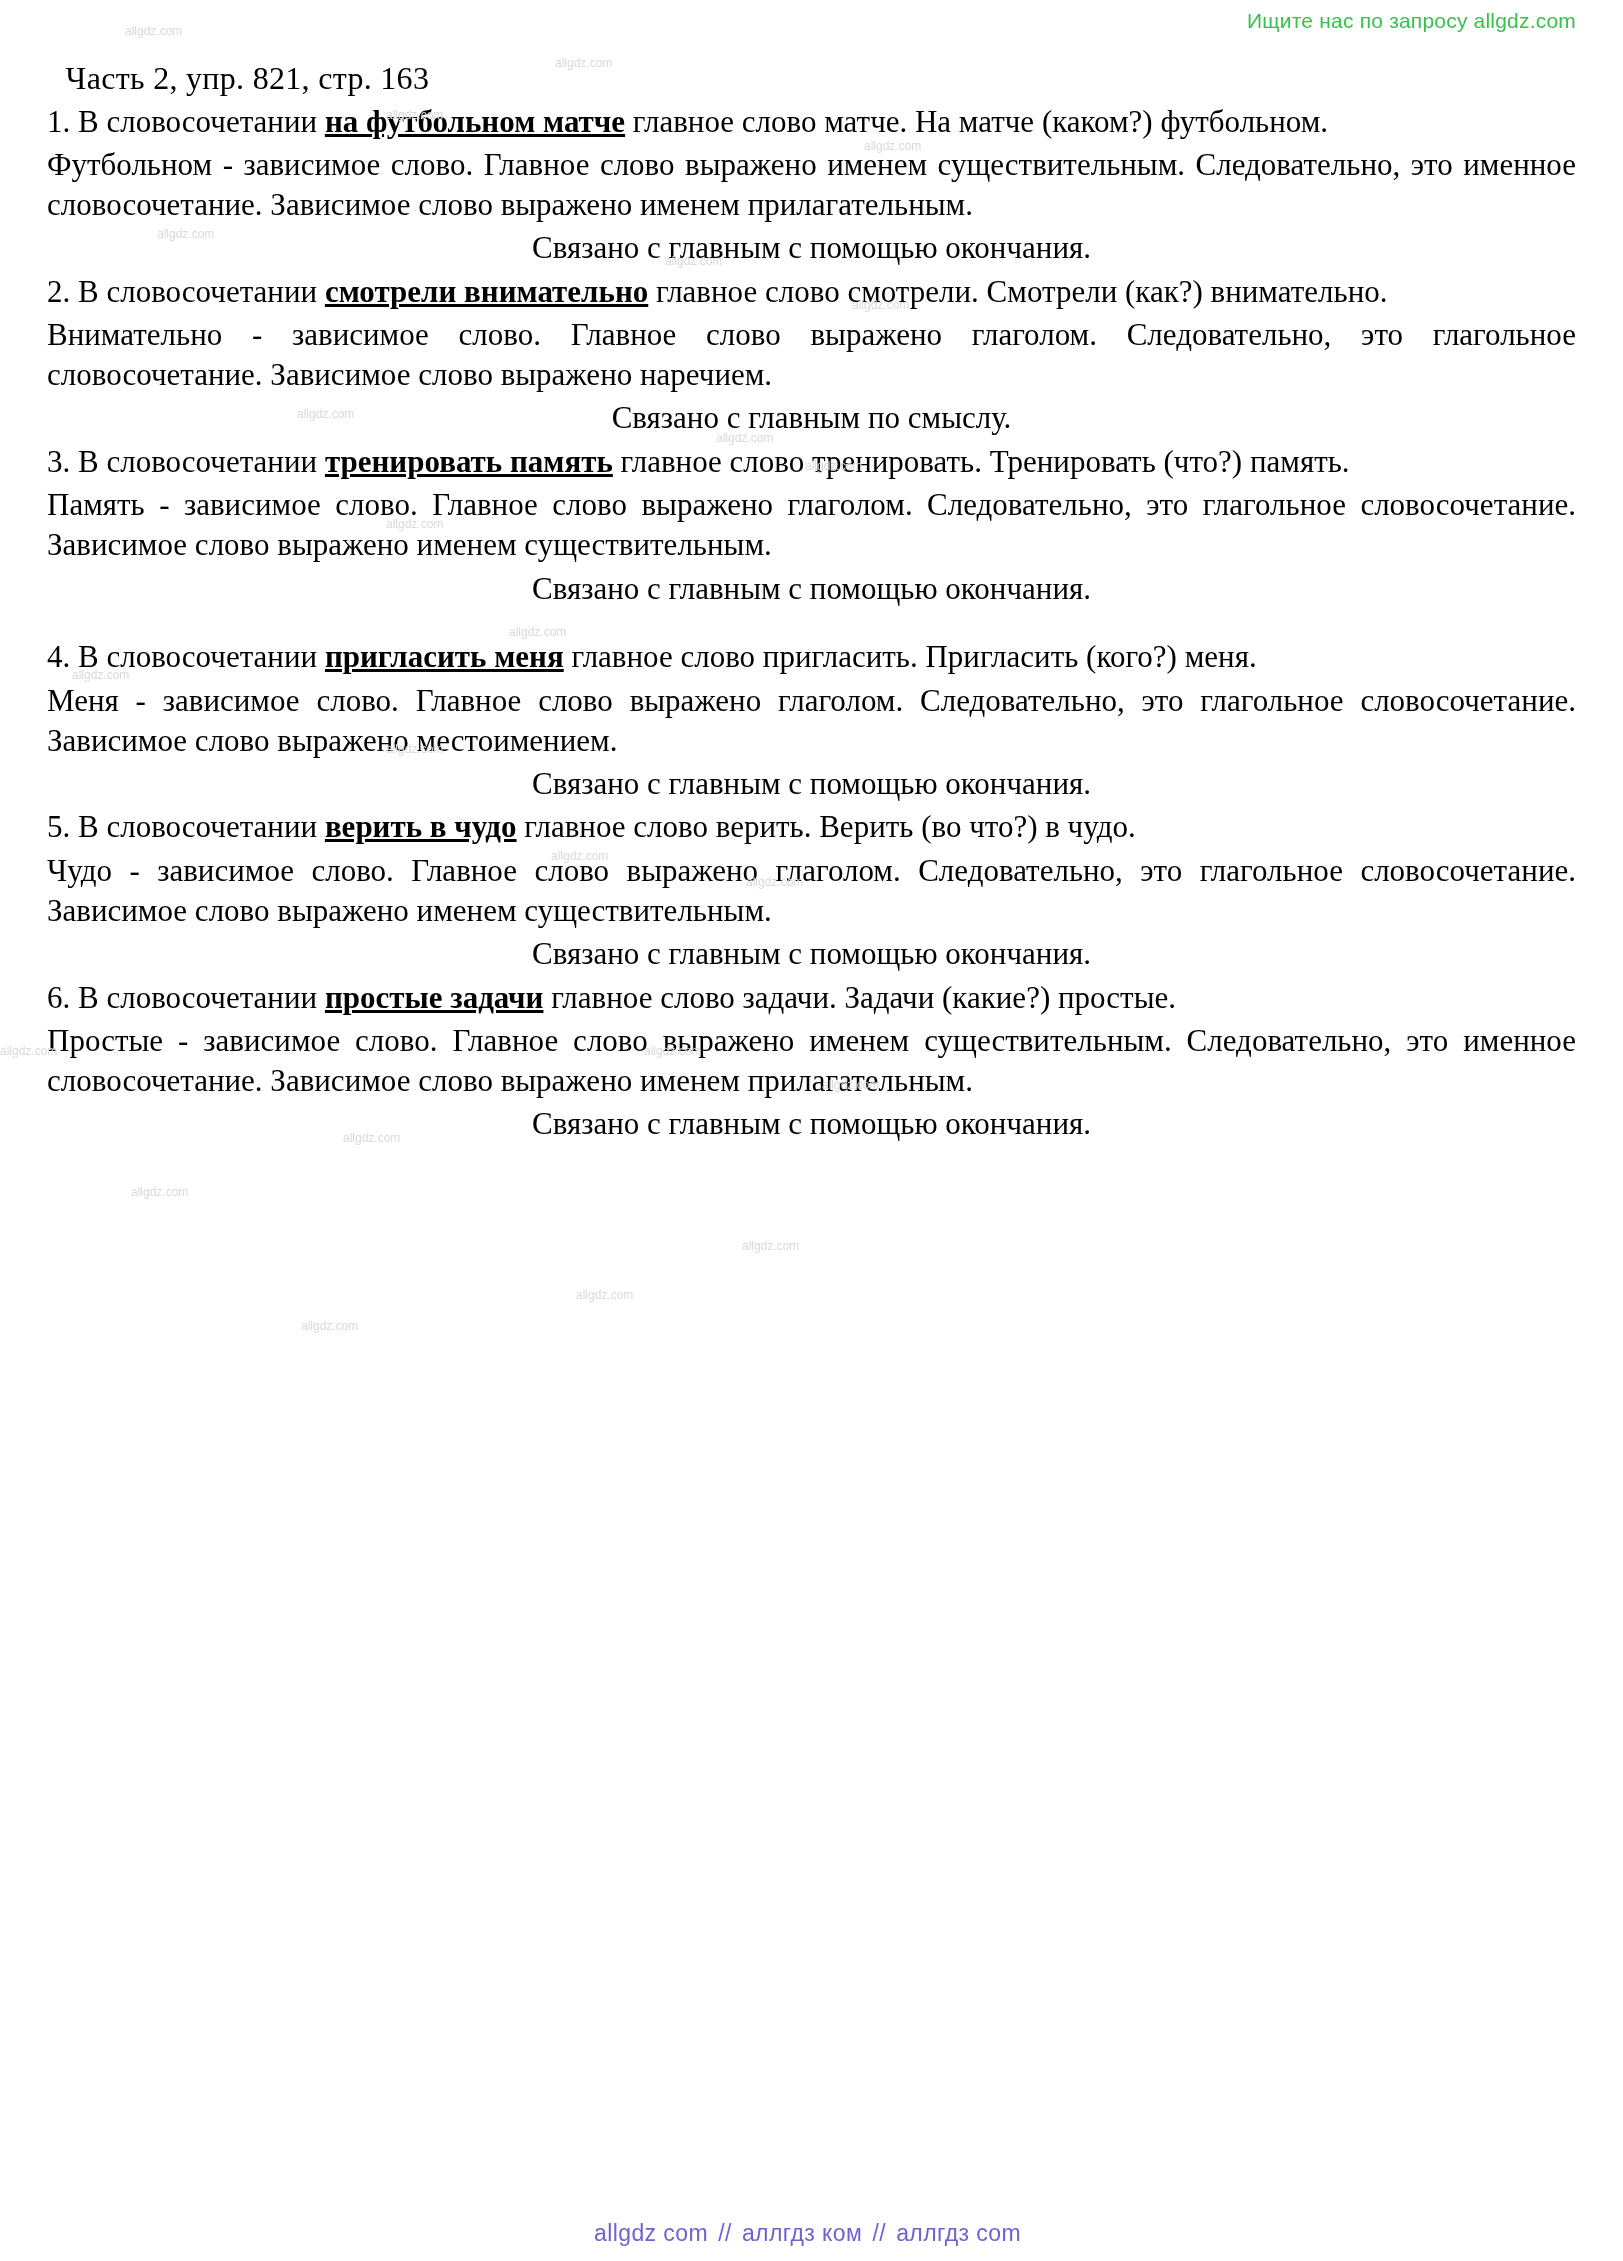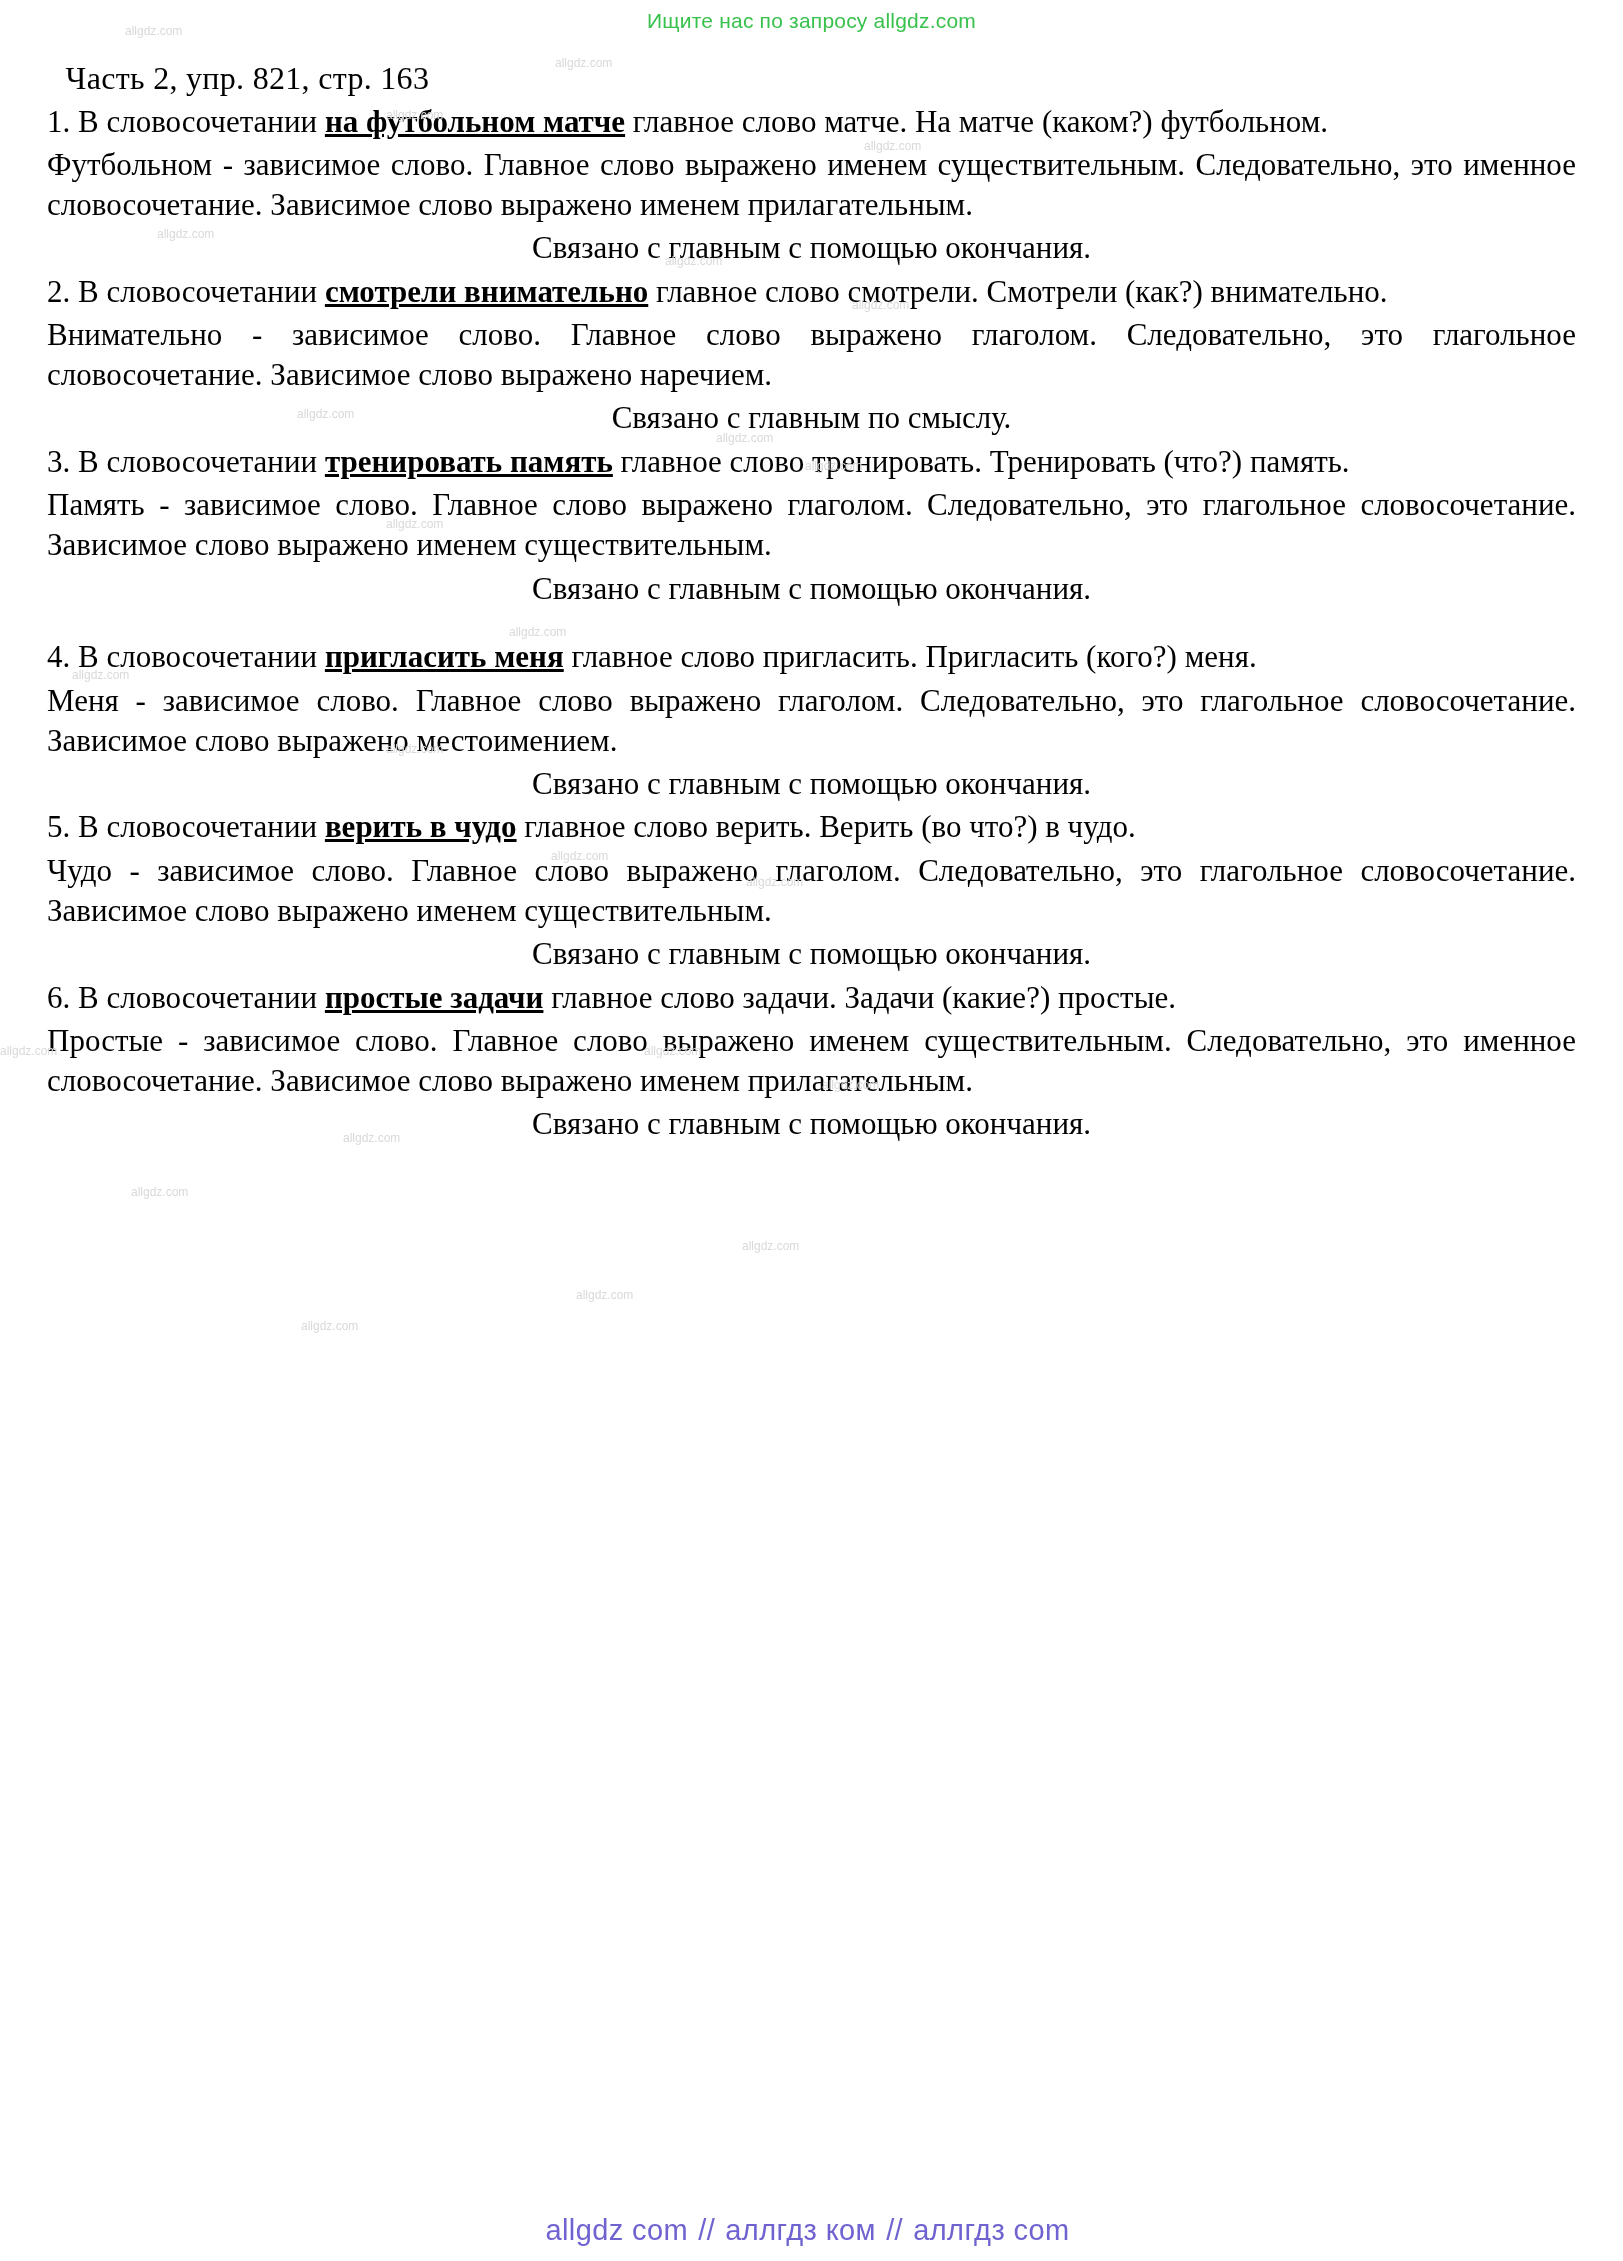--- a/index.html
+++ b/index.html
@@ -16,21 +16,21 @@
     overflow: hidden;
   }
   .page {
     position: relative;
     width: 1623px;
     min-height: 2261px;
     box-sizing: border-box;
     padding: 0 47px;
   }
   .top-banner {
-    text-align: center;
+    text-align: right;
     color: #38c14c;
     font-family: "Liberation Sans", sans-serif;
     font-size: 21px;
     padding-top: 8.5px;
     letter-spacing: 0.2px;
   }
   .title {
     font-size: 32px;
     font-weight: normal;
     margin-top: 27px;
@@ -62,21 +62,21 @@
     user-select: none;
   }
   .footer {
     position: absolute;
     left: 0;
     right: 8px;
     bottom: 13.6px;
     text-align: center;
     color: #6f63d0;
     font-family: "Liberation Sans", sans-serif;
-    font-size: 29px;
+    font-size: 23px;
     letter-spacing: 0.4px;
   }
   .footer span { margin: 0 5.1px; }
 </style>
 </head>
 <body>
 
 <div class="page">
 
   <div class="top-banner">Ищите нас по запросу allgdz.com</div>

